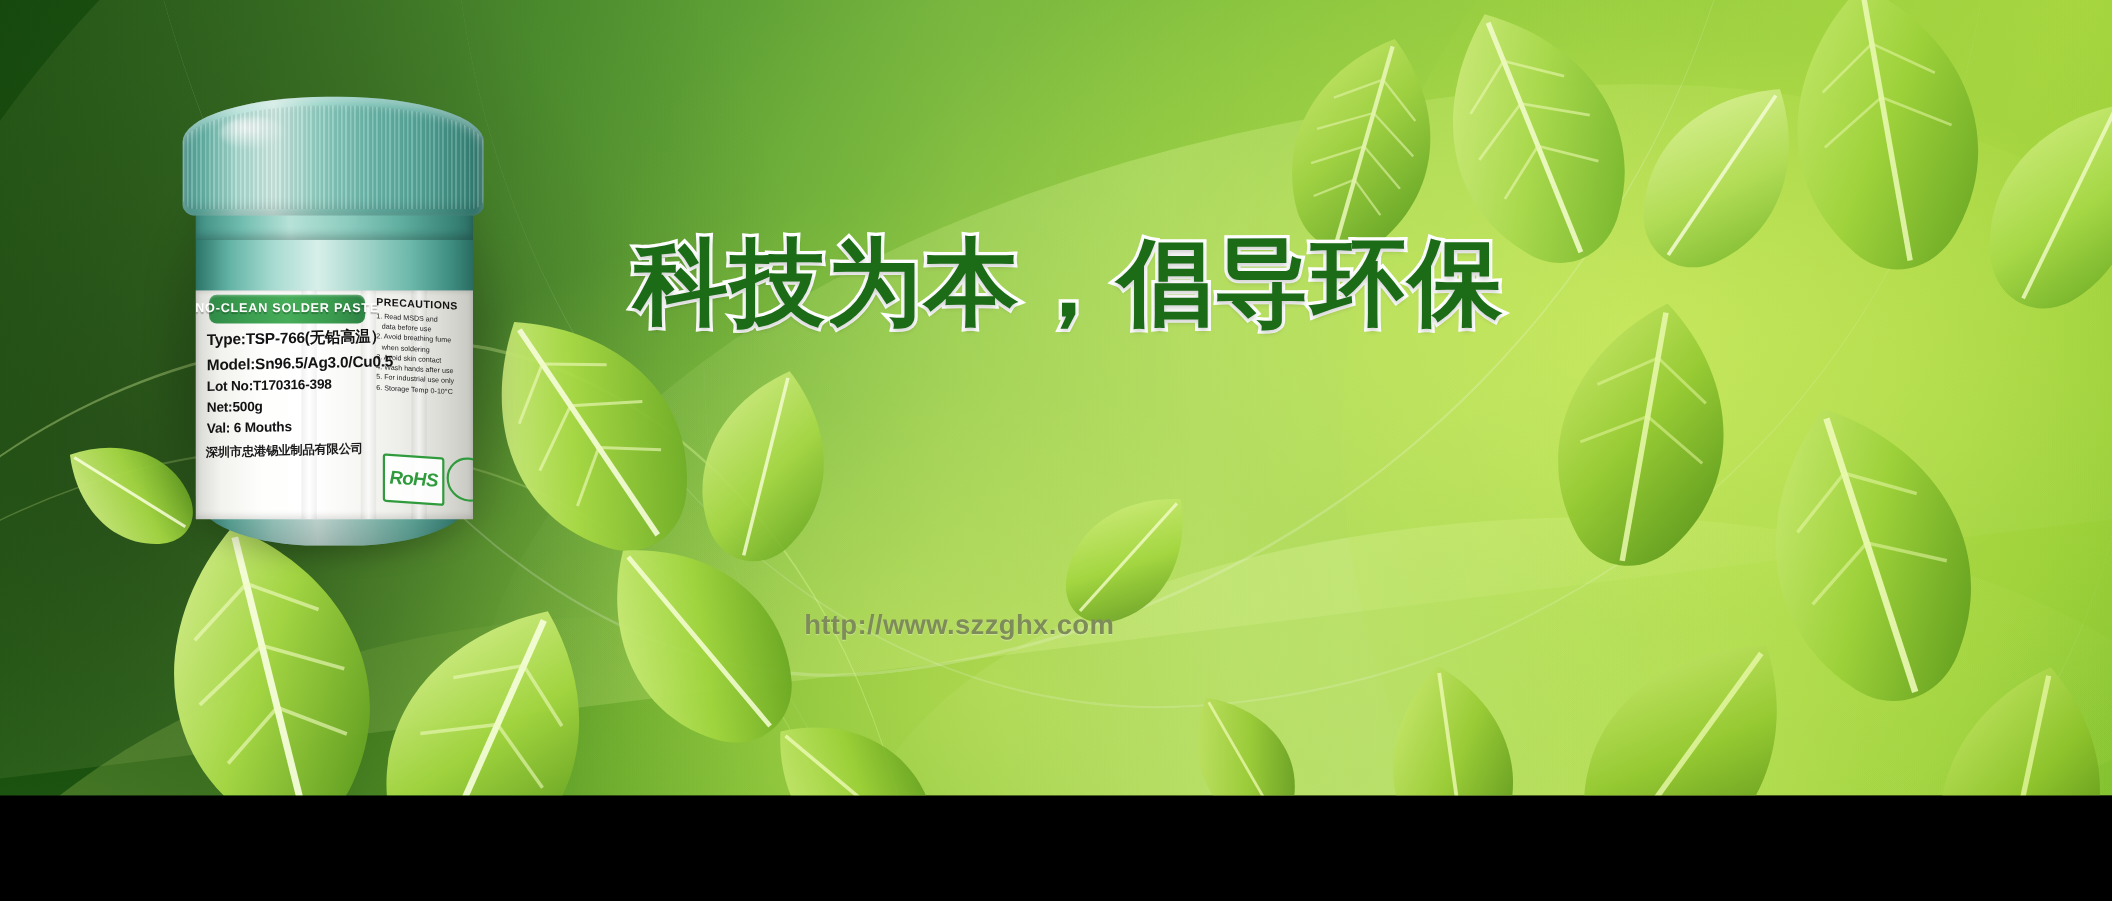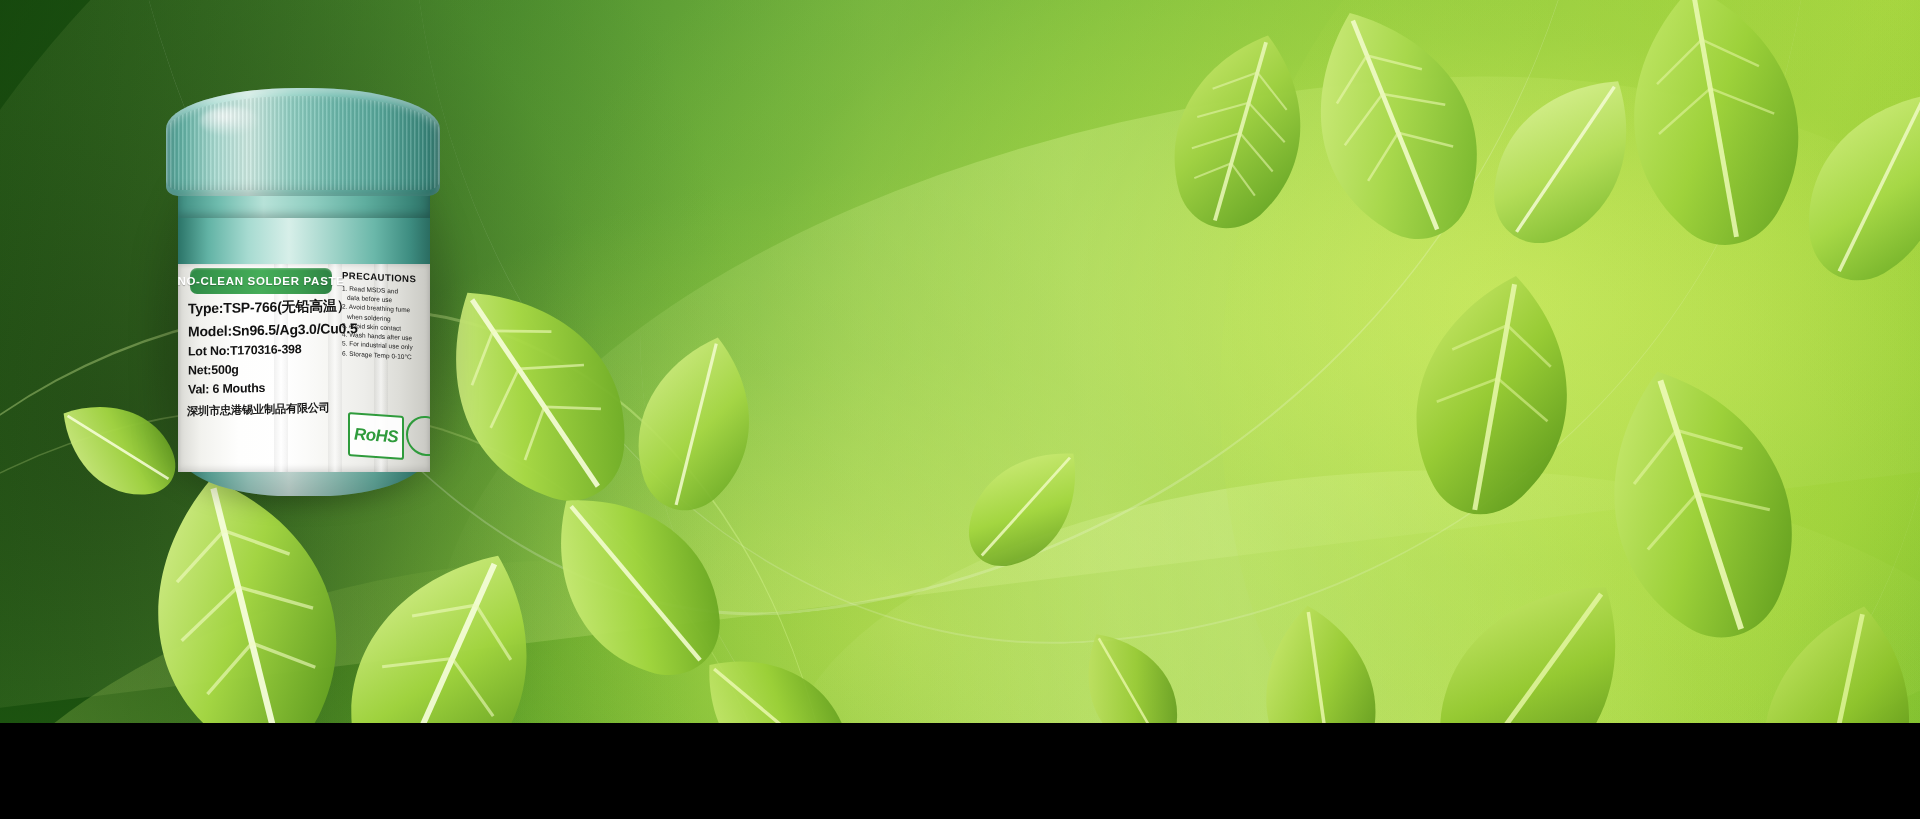--- a/index.html
+++ b/index.html
@@ -529,14 +529,16 @@
         </ul>
       </div>
 
       <div class="rohs">
         <span>RoHS</span>
       </div>
       <div class="rohs-circ"></div>
     </div>
   </div>
 
+  <div id="headline">科技为本，倡导环保</div>
+  <div id="url">http://www.szzghx.com</div>
 
 </div>
 
 </body></html>

